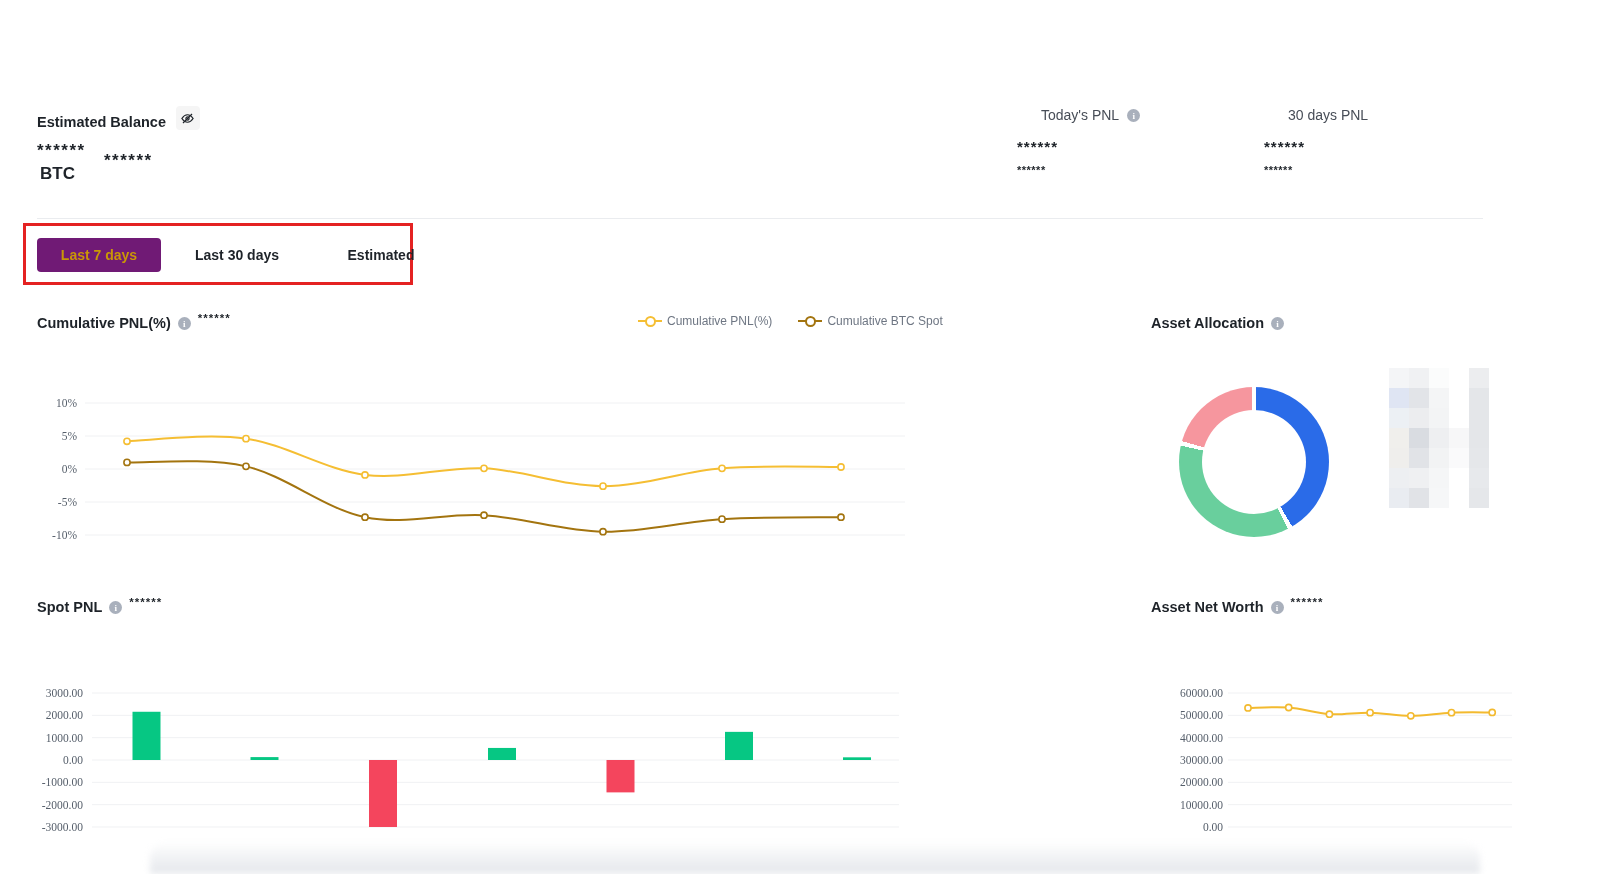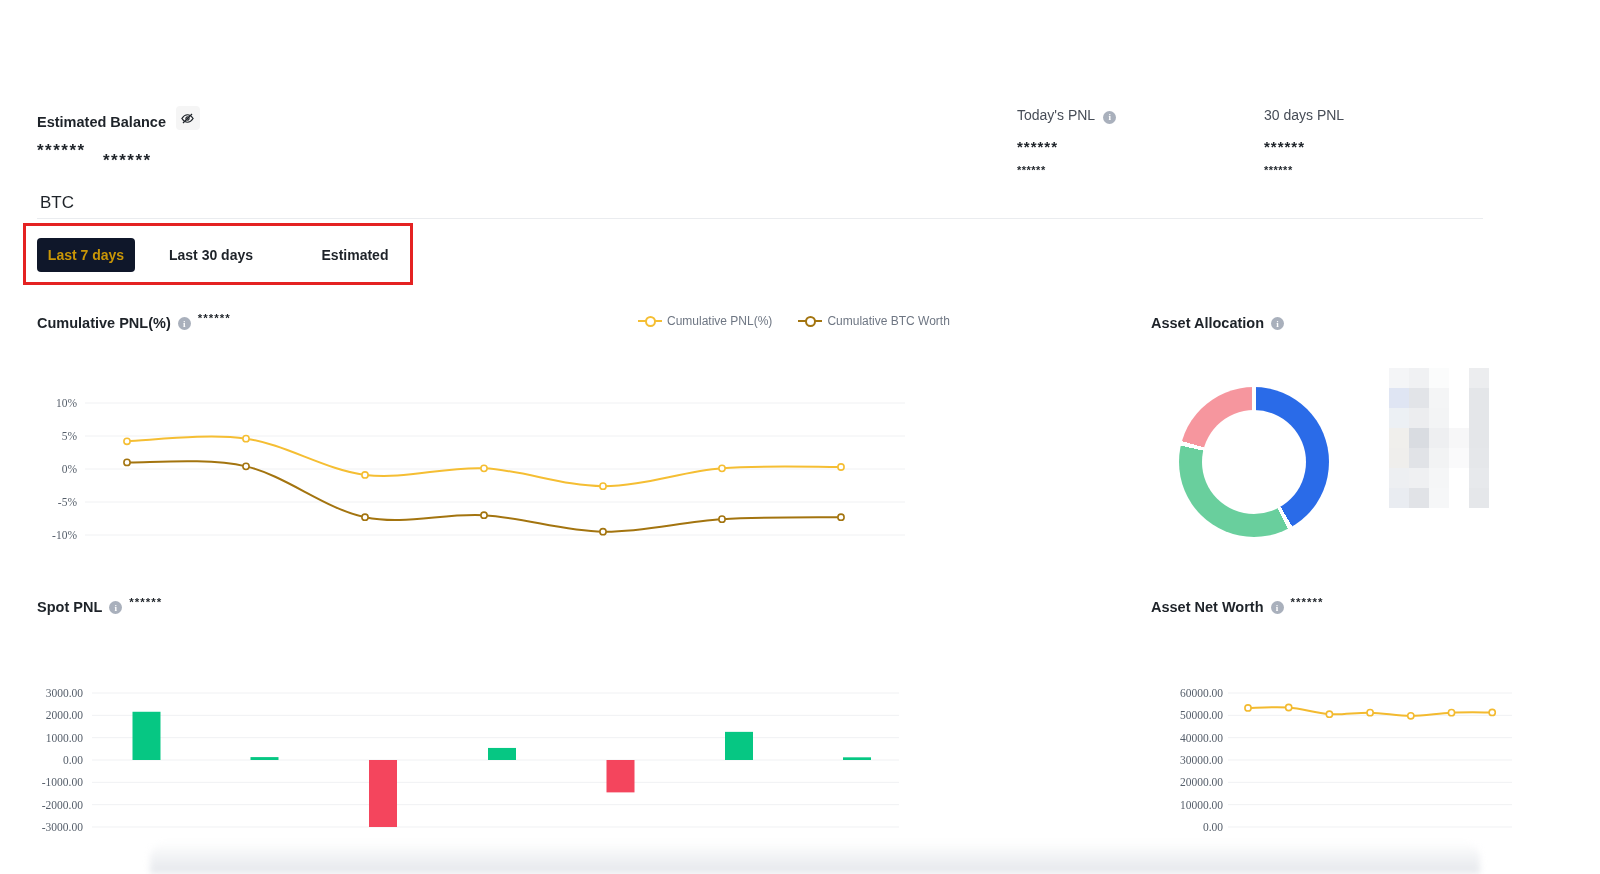--- a/index.html
+++ b/index.html
@@ -12,39 +12,39 @@
 
   
   .balance{left:37px;top:106px;}
   .balance-label-row{display:flex;align-items:flex-end;gap:10px;}
   .balance-label{font-size:14.5px;font-weight:700;}
   .eye-btn{width:24px;height:24px;background:#F5F5F5;border-radius:4px;display:flex;
            align-items:center;justify-content:center;cursor:pointer;}
   .stars{font-weight:700;letter-spacing:1.5px;}
   .bal-stars1{margin-top:11px;font-size:17px;}
   .bal-line2{display:flex;align-items:flex-start;margin-top:3px;}
-  .bal-unit{font-size:17px;font-weight:400;margin-left:3px;margin-top:29px;}
+  .bal-unit{font-size:17px;font-weight:700;margin-left:3px;}
   .bal-stars2{font-size:17px;margin-left:29px;transform:translateY(-13px);}
 
   
   .pnl-block{top:107px;}
   .pnl-today{left:1017px;}
   .pnl-30d{left:1264px;}
-  .pnl-label-row{display:flex;align-items:center;gap:8px;font-size:14px;color:#474D57;}
+  .pnl-label-row{display:flex;align-items:flex-start;gap:8px;font-size:14px;color:#474D57;margin-left:24px;}
   .pnl-value{margin-top:15px;font-size:15px;letter-spacing:1px;}
   .pnl-sub{margin-top:9px;font-size:11px;letter-spacing:.5px;}
 
   .divider{left:37px;top:218px;width:1446px;height:1px;background:#EAECEF;}
 
   
   .red-box{left:23px;top:223px;width:390px;height:62px;border:3px solid #E42222;box-sizing:border-box;}
   .tabs{left:37px;top:238px;display:flex;align-items:center;}
   .tab{height:34px;display:flex;align-items:center;justify-content:center;
        font-size:14px;font-weight:700;cursor:pointer;}
-  .tab-active{width:98px;background:#0f172a;border-radius:4px;color:#C99606;}
+  .tab-active{width:124px;background:#701a75;border-radius:4px;color:#C99606;}
   .tab-plain{color:#1E2329;}
   .tab-30{width:152px;}
   .tab-custom{width:136px;}
 
   
   .sec-title-row{display:flex;align-items:flex-start;gap:7px;}
   .sec-title{font-size:14.5px;font-weight:700;}
   .sec-cumulative{left:37px;top:315px;}
   .sec-allocation{left:1151px;top:315px;justify-content:center;}
   .sec-daily{left:37px;top:599px;}
@@ -146,21 +146,21 @@
         <span class="legend-line" style="background:#F5BE33"></span>
         <span class="legend-dot" style="border-color:#F5BE33"></span>
         </span>
       <span>Cumulative PNL(%)</span>
       </div>
       <div class="legend-item">
         <span class="legend-marker">
         <span class="legend-line" style="background:#A3740F"></span>
         <span class="legend-dot" style="border-color:#A3740F"></span>
         </span>
-      <span>Cumulative BTC Worth</span>
+      <span>Cumulative BTC Spot</span>
       </div>
     </div>
 
   <div class="abs sec-title-row sec-allocation">
     <span class="sec-title">Asset Allocation</span>
     <span class="info-i"></span>
   </div>
 
   <div class="abs sec-title-row sec-daily">
     <span class="sec-title">Spot PNL</span>

